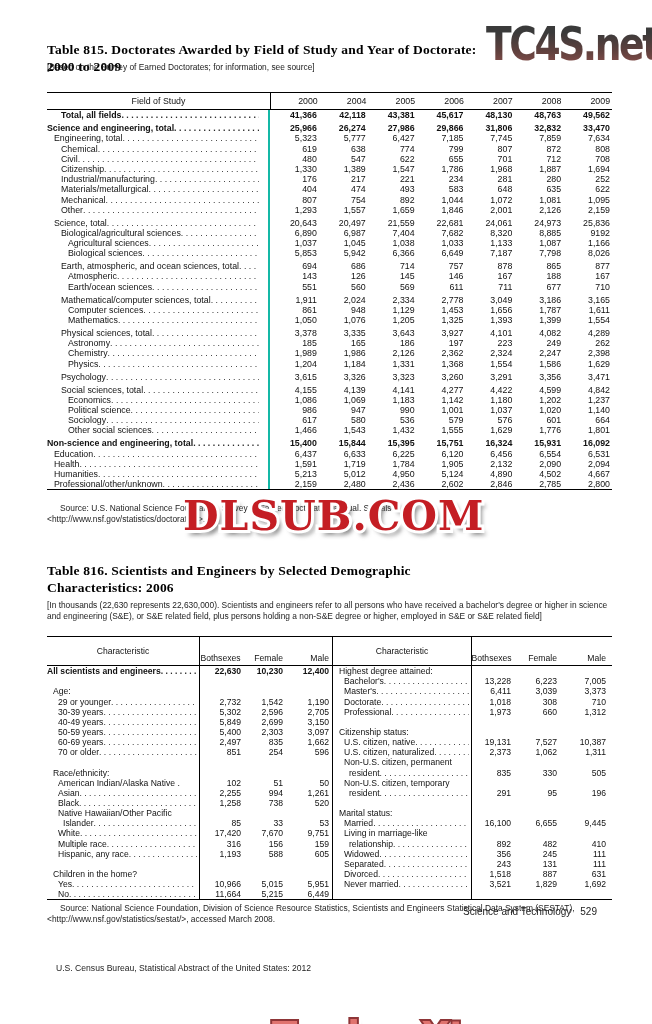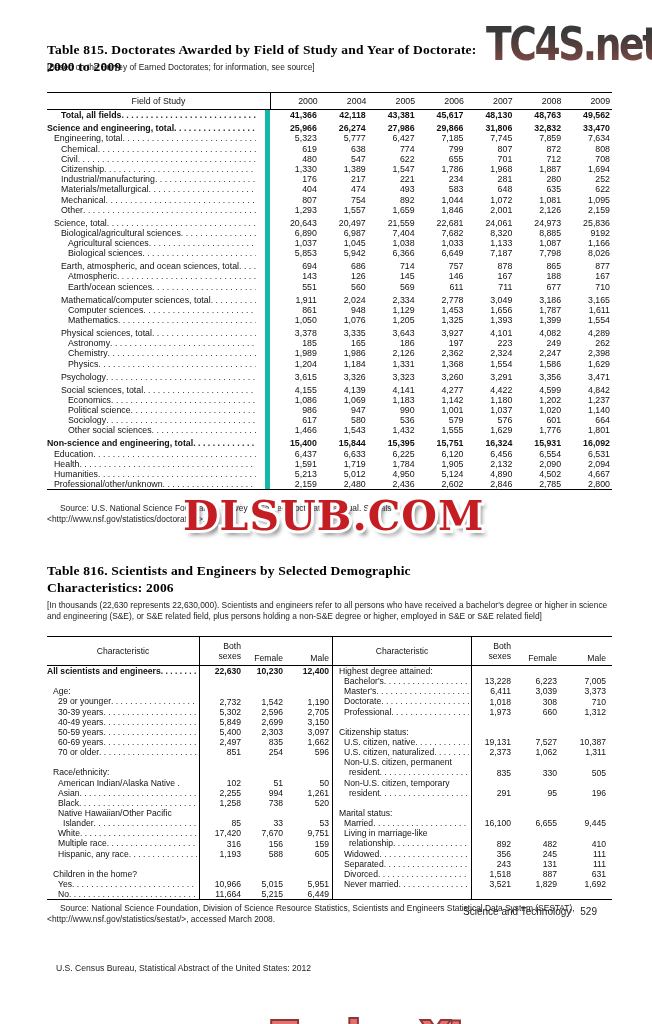--- a/index.html
+++ b/index.html
@@ -30,21 +30,21 @@
   .bold{font-weight:bold;}
   .lead{flex:1 1 auto;overflow:hidden;white-space:nowrap;color:#2a2a2a;min-width:0;}
   .lead::after{content:" . . . . . . . . . . . . . . . . . . . . . . . . . . . . . . . . . . . . . . . . . . . . . . . . . . . . . . . . . . . . . . . . . .";}
 
   
   #t815-head{display:flex;height:16px;border-bottom:1px solid #000;font-size:8.8px;}
   #t815-head .fos{width:223px;border-right:1px solid #000;display:flex;align-items:center;justify-content:center;}
   #t815-head .yr{flex:1;display:flex;align-items:center;justify-content:flex-end;padding-right:2px;}
   .r815{display:flex;height:10.2px;font-size:8.8px;}
   .r815.gap{height:13px;}
-  .r815 .lbl{width:223px;border-right:5px solid #14b8a6;display:flex;align-items:flex-end;padding-right:9px;box-sizing:border-box;min-width:0;text-align:right;}
+  .r815 .lbl{width:223px;border-right:2px solid #14b8a6;display:flex;align-items:flex-end;padding-right:9px;box-sizing:border-box;min-width:0;text-align:right;}
   .r815 .val{flex:1;display:flex;align-items:flex-end;justify-content:flex-end;padding-right:2px;}
   .txt{white-space:nowrap;}
   .ind0{padding-left:0;}
   .ind1{padding-left:7px;}
   .ind2{padding-left:14px;}
   .ind3{padding-left:21px;}
 
   
   .source{position:absolute;left:0;width:565px;font-size:8.4px;line-height:10.5px;color:#1c1c1c;}
   #t815-source{top:503px;}
@@ -54,27 +54,27 @@
   #footer-right{position:absolute;top:906px;right:55px;font-size:10px;color:#222;text-align:center;}
   #footer-right .pageno{margin-left:9px;}
   #footer-left{position:absolute;left:56px;top:963px;font-size:8.6px;color:#1c1c1c;}
 
   
   #t816-head{display:flex;height:28px;border-bottom:1px solid #000;font-size:8.6px;}
   .h816{display:flex;}
   .h816 .charh{display:flex;align-items:center;justify-content:center;border-right:1px solid #000;box-sizing:border-box;}
   .h816 .llblw{width:153px;}
   .h816 .rlblw{width:139px;}
-  .h816 .vh{display:flex;flex-direction:column;align-items:flex-end;justify-content:flex-end;padding:2px 3px 2px 0;box-sizing:border-box;}
+  .h816 .vh{display:flex;flex-direction:row;align-items:flex-end;justify-content:flex-end;padding:2px 3px 2px 0;box-sizing:border-box;}
   .h816 .vh.both{justify-content:center;}
   #t816-left-half{border-right:1px solid #000;box-sizing:border-box;}
   .half{display:flex;flex-direction:column;}
   #t816-body{display:flex;}
   .r816{display:flex;height:10.15px;font-size:8.6px;}
-  .r816 .lbl816{border-right:1px solid #000;display:flex;align-items:flex-start;padding-right:2px;box-sizing:border-box;min-width:0;}
+  .r816 .lbl816{border-right:1px solid #000;display:flex;align-items:flex-end;padding-right:2px;box-sizing:border-box;min-width:0;}
   .llbl{width:153px;}
   .rlbl{width:139px;}
   .r816 .val{display:flex;align-items:flex-end;justify-content:flex-end;padding-right:3px;box-sizing:border-box;}
   #t816-left .val:nth-child(2){width:44px;}
   #t816-left .val:nth-child(3){width:42px;}
   #t816-left .val:nth-child(4){width:46px;}
   #t816-right .val:nth-child(2){width:42px;}
   #t816-right .val:nth-child(3){width:46px;}
   #t816-right .val:nth-child(4){width:52px;padding-right:6px;}
   .i8-0{padding-left:0;}

